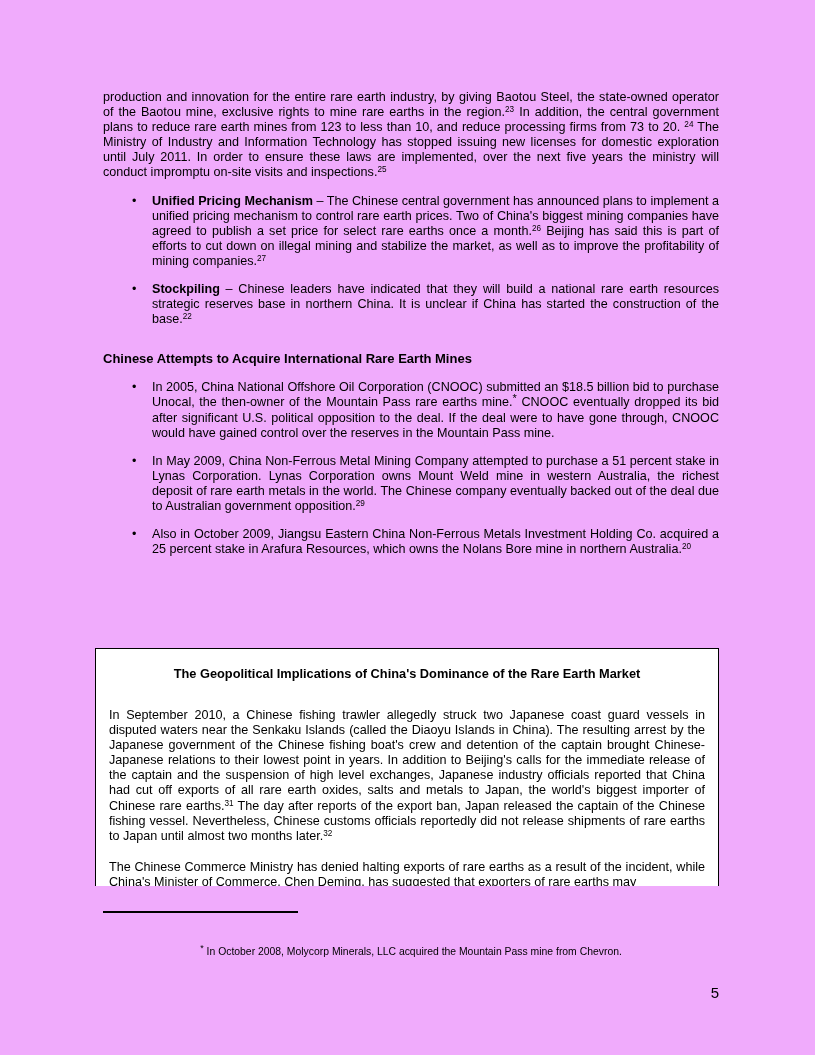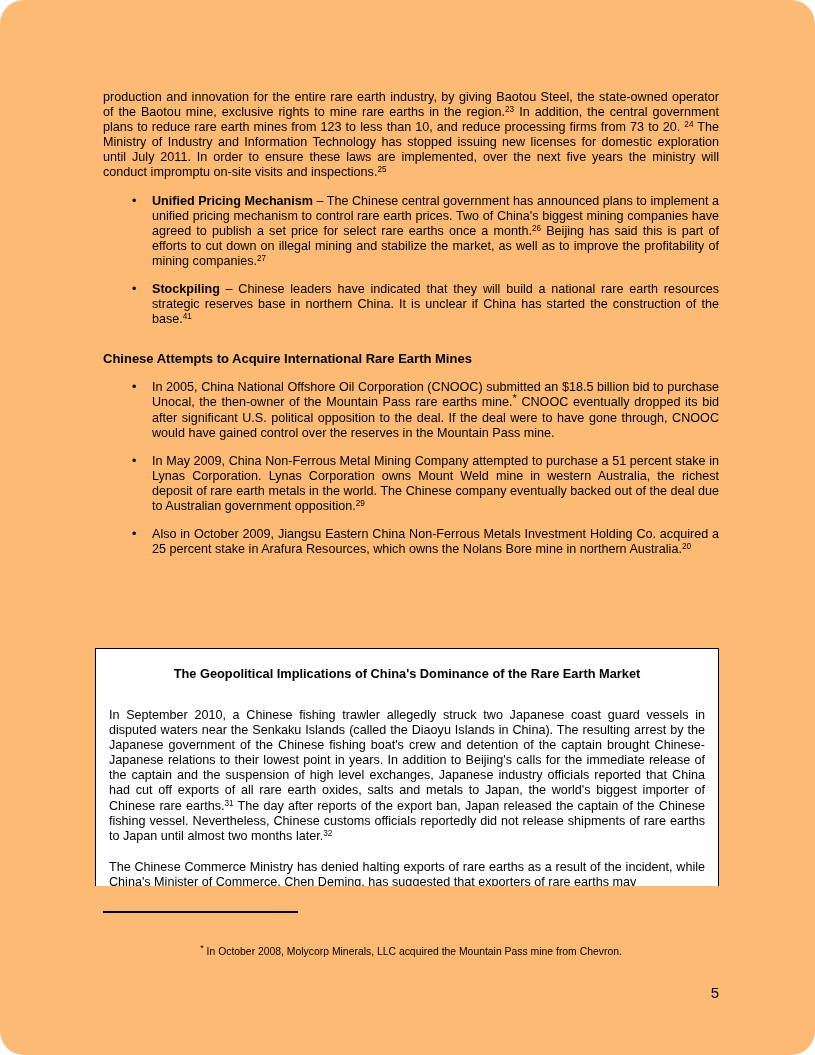--- a/index.html
+++ b/index.html
@@ -9,24 +9,23 @@
     background: #ffffff;
   }
   body {
     font-family: "Liberation Sans", sans-serif;
     color: #000000;
   }
   .page {
     position: relative;
     width: 815px;
     height: 1055px;
-    background: #fdba74;
+    background: #f0abfc;
     box-sizing: border-box;
     overflow: hidden;
-    border-radius: 24px;
   }
   .content {
     position: absolute;
     left: 103px;
     top: 90px;
     width: 616px;
   }
   p.body-par {
     margin: 0 0 0 0;
     font-size: 12.6px;
@@ -148,21 +147,21 @@
 
   <div class="content">
 
     <p class="body-par"><span>production and innovation for the entire rare earth industry, by giving Baotou Steel, the state-owned operator of the Baotou mine, exclusive rights to mine rare earths in the region.</span><sup>23</sup><span> In addition, the central government plans to reduce rare earth mines from 123 to less than 10, and reduce processing firms from 73 to 20. </span><sup>24</sup><span> The Ministry of Industry and Information Technology has stopped issuing new licenses for domestic exploration until July 2011. In order to ensure these laws are implemented, over the next five years the ministry will conduct impromptu on-site visits and inspections.</span><sup>25</sup></p>
 
     <ul class="bullet-list">
       <li class="bullet-item">
         <span class="dot">•</span><span class="lead">Unified Pricing Mechanism</span><span> – The Chinese central government has announced plans to implement a unified pricing mechanism to control rare earth prices.  Two of China's biggest mining companies have agreed to publish a set price for select rare earths once a month.</span><sup>26</sup><span> Beijing has said this is part of efforts to cut down on illegal mining and stabilize the market, as well as to improve the profitability of mining companies.</span><sup>27</sup>
       </li>
       <li class="bullet-item">
-        <span class="dot">•</span><span class="lead">Stockpiling</span><span> – Chinese leaders have indicated that they will build a national rare earth resources strategic reserves base in northern China.  It is unclear if China has started the construction of the base.</span><sup>41</sup>
+        <span class="dot">•</span><span class="lead">Stockpiling</span><span> – Chinese leaders have indicated that they will build a national rare earth resources strategic reserves base in northern China.  It is unclear if China has started the construction of the base.</span><sup>22</sup>
       </li>
     </ul>
 
     <h2 class="section-heading">Chinese Attempts to Acquire International Rare Earth Mines</h2>
 
 
     <ul class="bullet-list">
       <li class="bullet-item">
         <span class="dot">•</span><span>In 2005, China National Offshore Oil Corporation (CNOOC) submitted an $18.5 billion bid to purchase Unocal, the then-owner of the Mountain Pass rare earths mine.</span><sup class="star">*</sup><span> CNOOC eventually dropped its bid after significant U.S. political opposition to the deal.  If the deal were to have gone through, CNOOC would have gained control over the reserves in the Mountain Pass mine.</span>
       </li>

